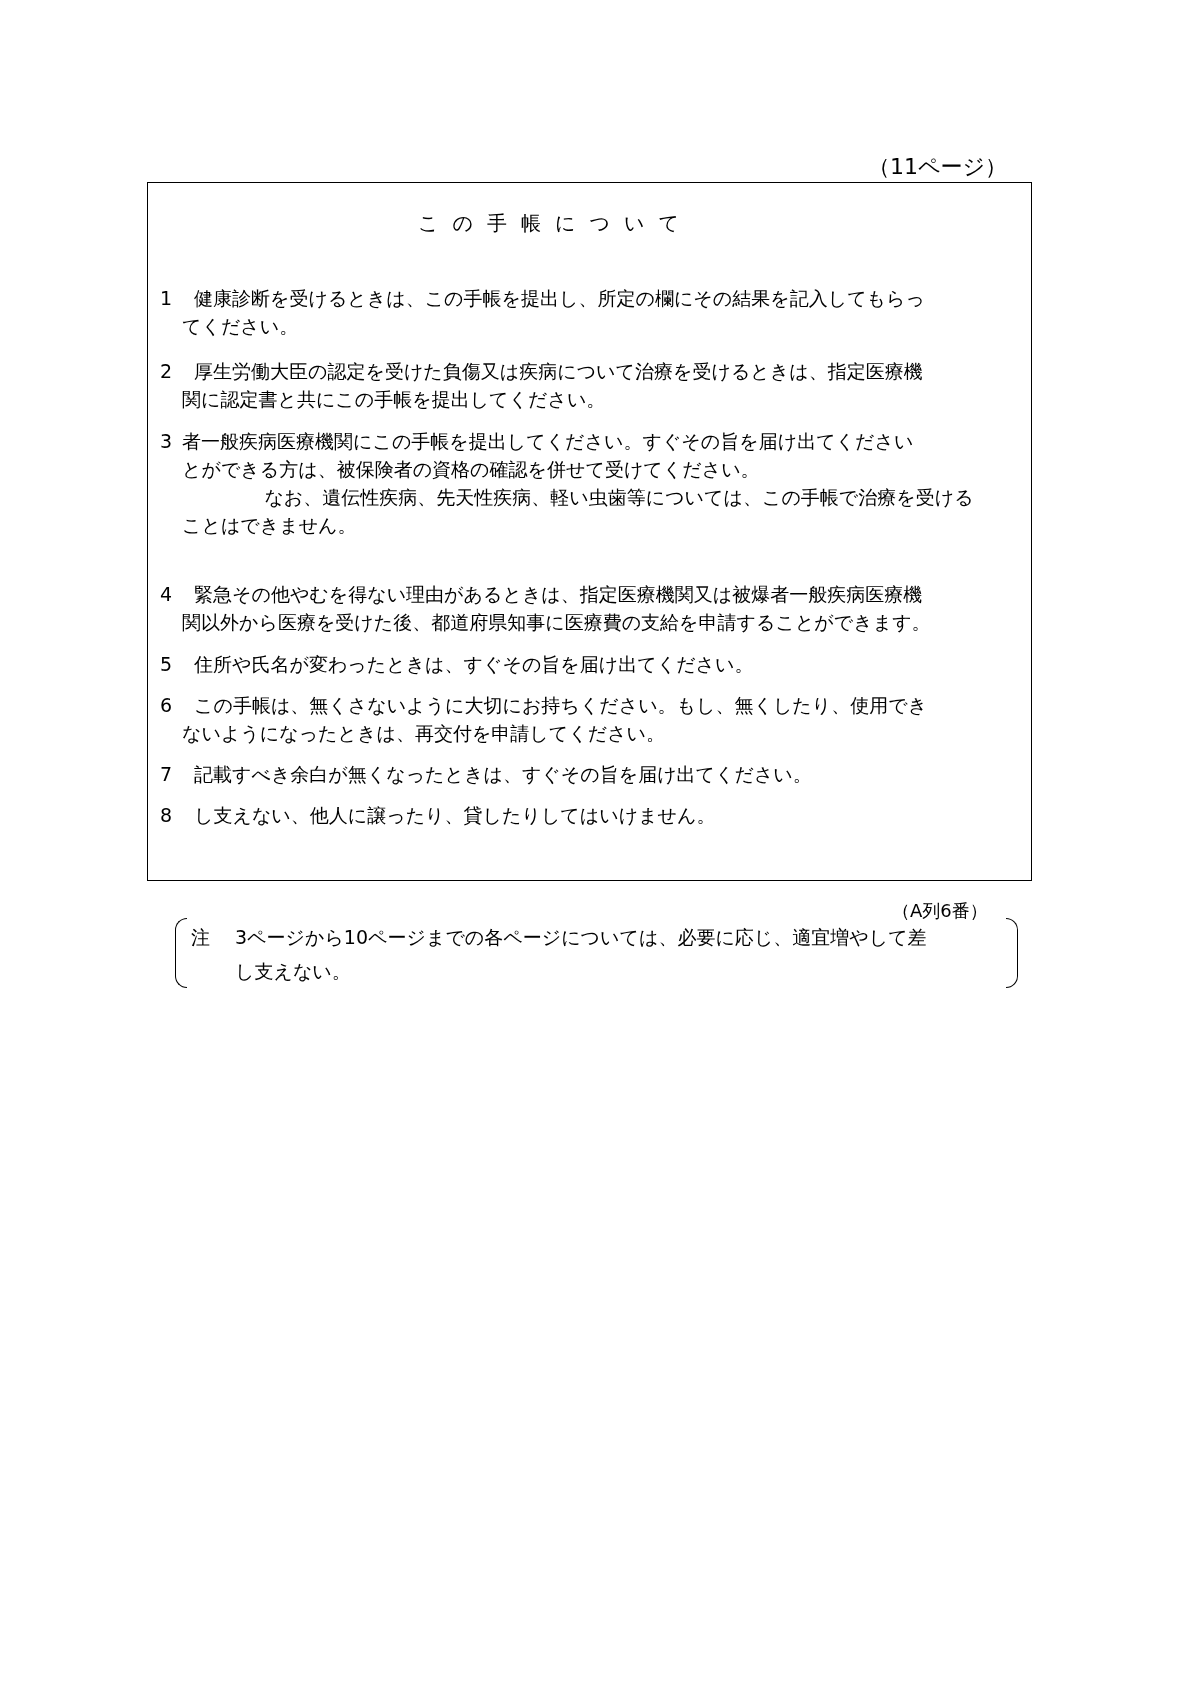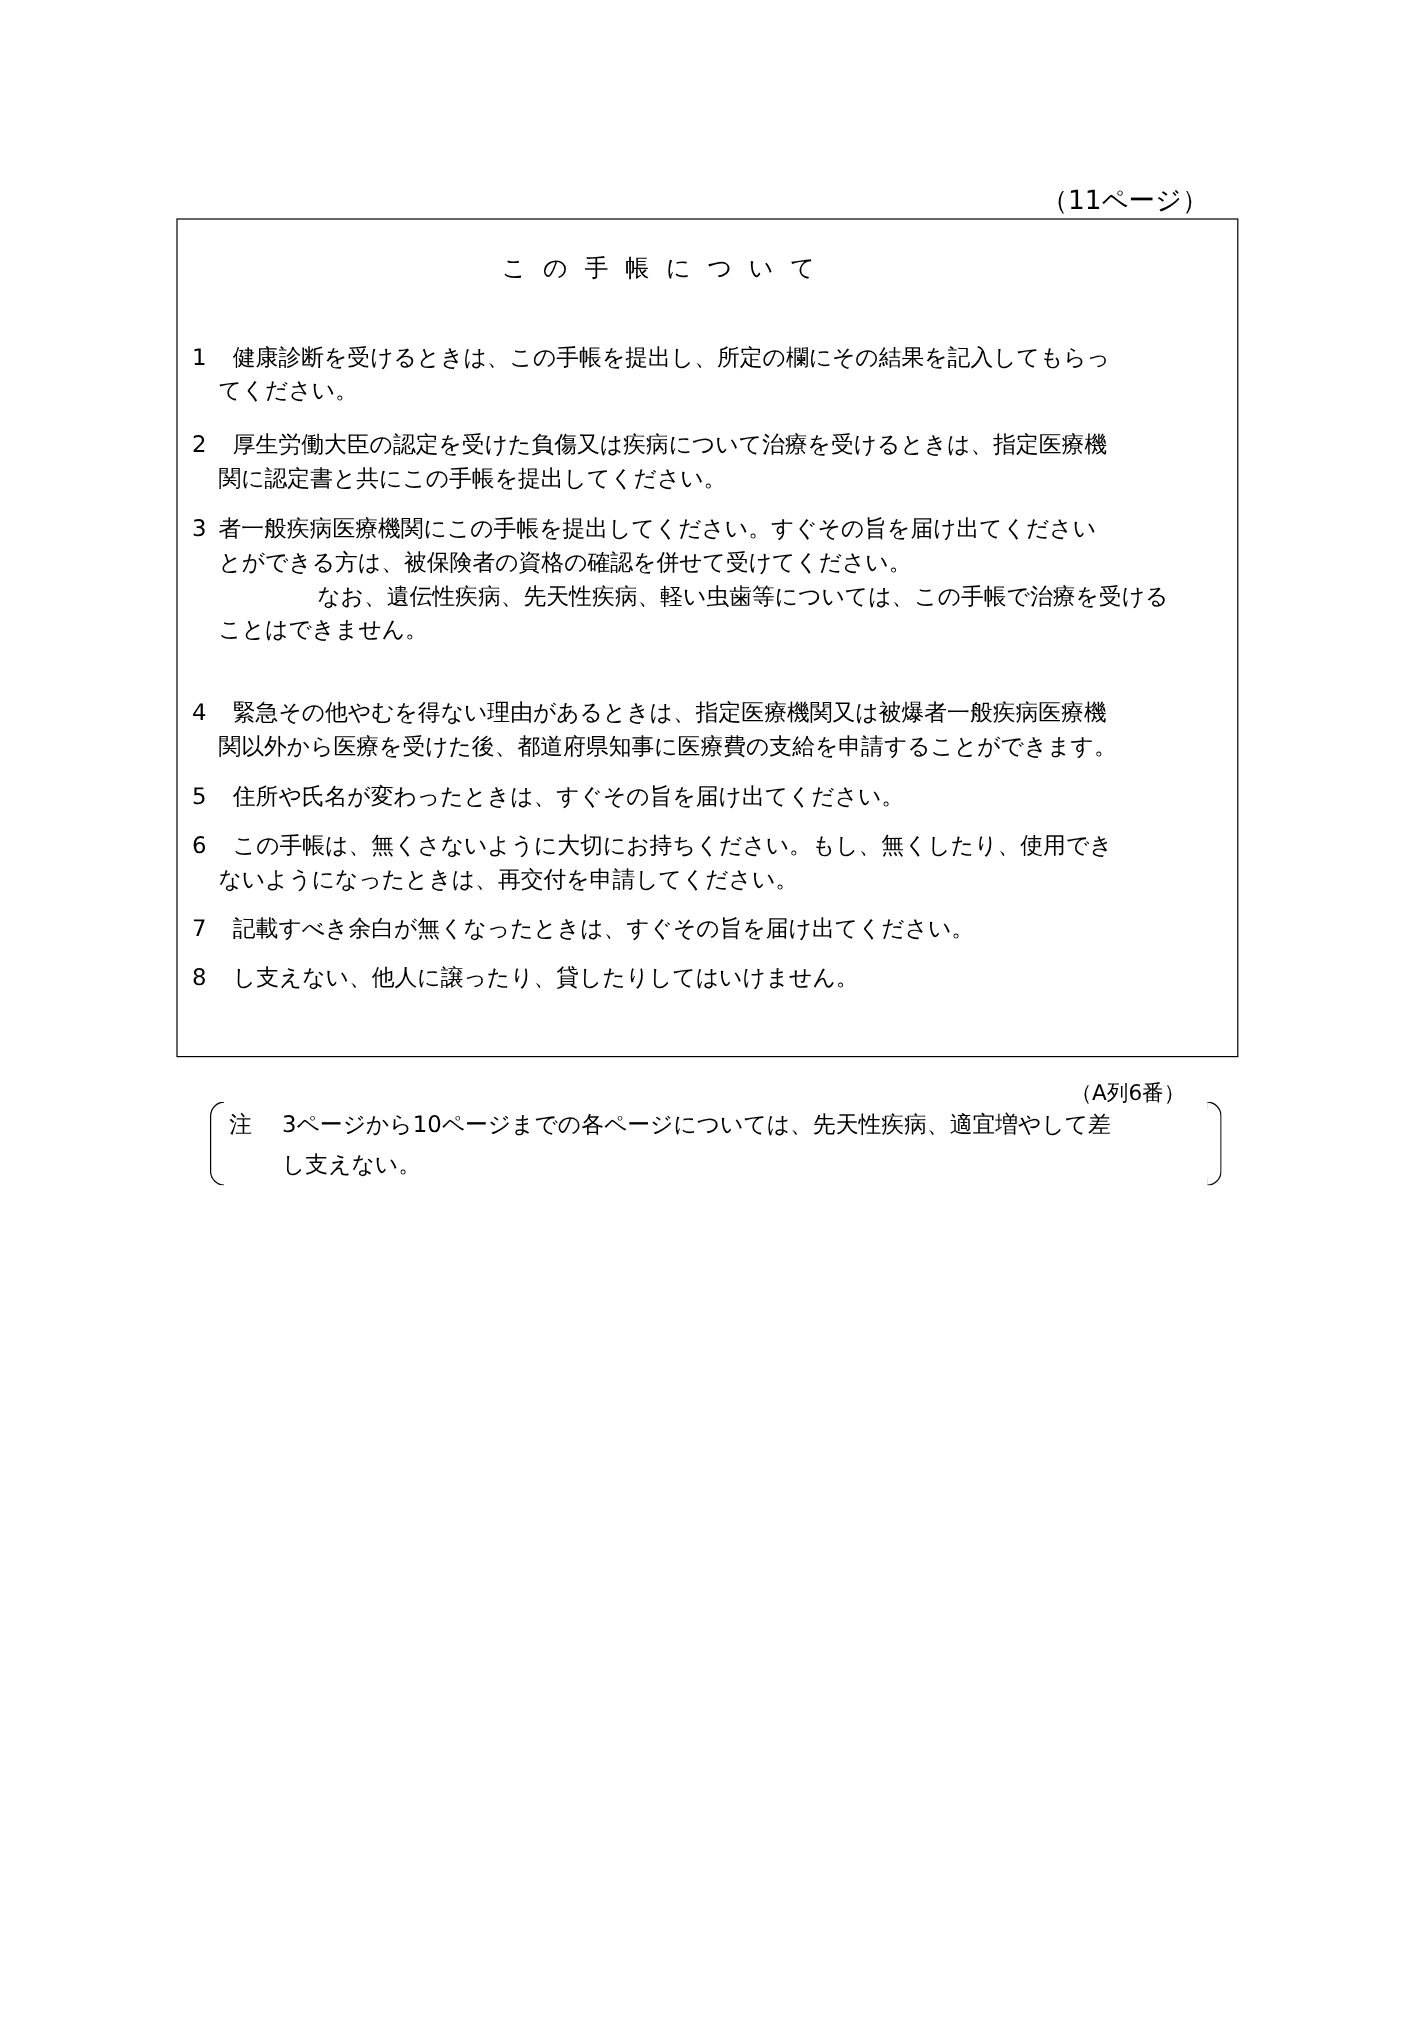--- a/index.html
+++ b/index.html
@@ -170,17 +170,17 @@
   <span class="num">8</span>
   <span class="line first">し支えない、他人に譲ったり、貸したりしてはいけません。</span>
 </div>
 
 <div class="size-label">（A列6番）</div>
 
 <div class="note">
   <div class="paren-left"></div>
   <div class="note-head">注</div>
   <div class="note-body">
-    <div>3ページから10ページまでの各ページについては、先天性疾病、適宜増やして差</div>
+    <div>3ページから10ページまでの各ページについては、必要に応じ、適宜増やして差</div>
     <div>し支えない。</div>
   </div>
   <div class="paren-right"></div>
 </div>
 
 </body></html>

